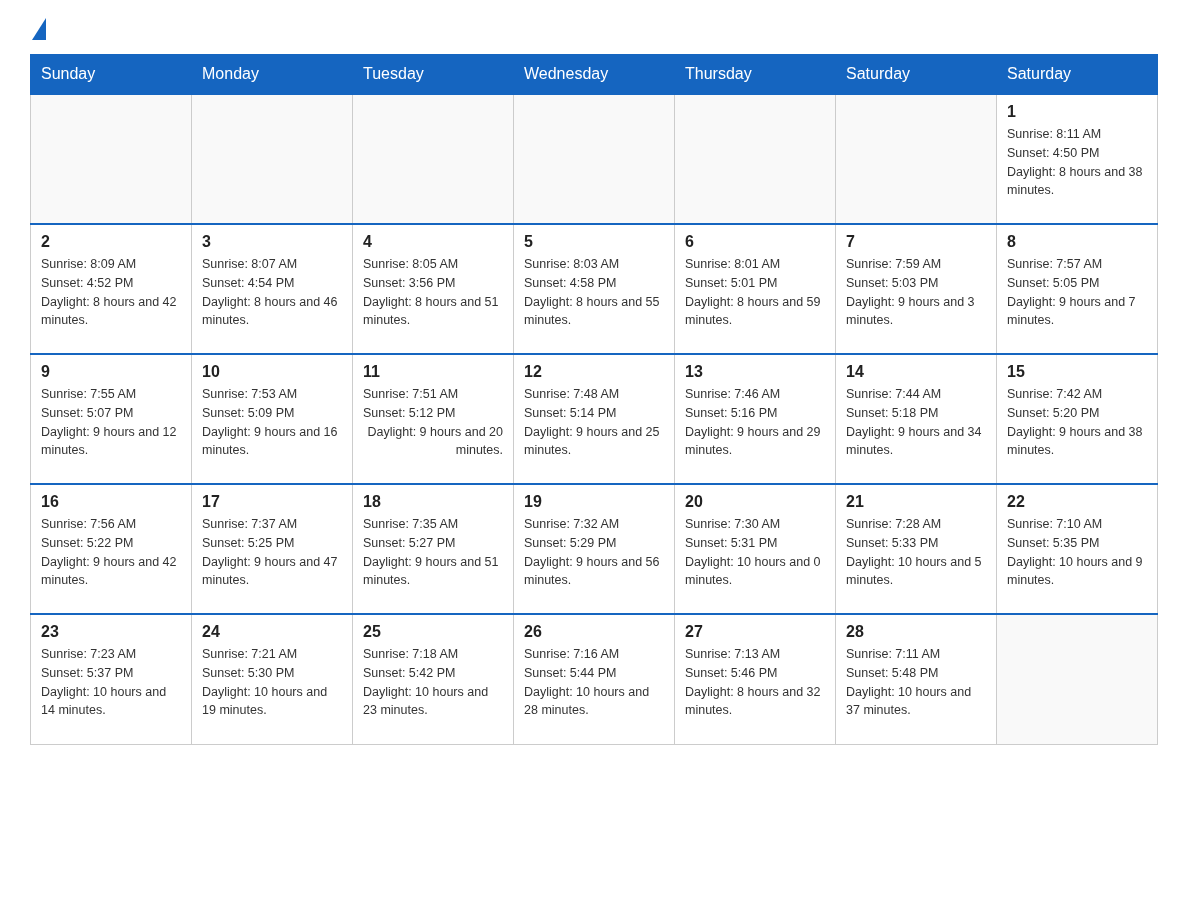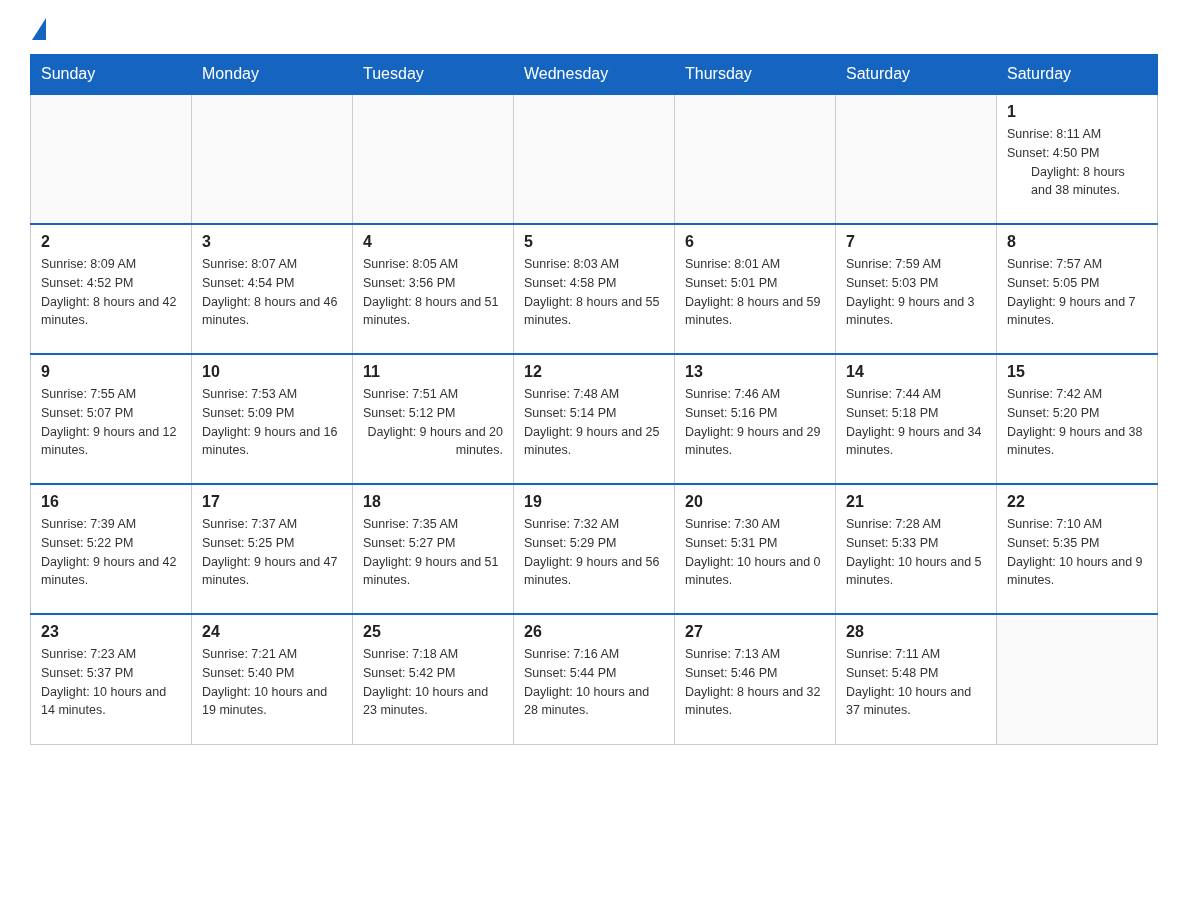--- a/index.html
+++ b/index.html
@@ -142,21 +142,21 @@
         <td class="empty-cell"></td>
         <td class="empty-cell"></td>
         <td class="empty-cell"></td>
         <td class="empty-cell"></td>
         <td class="empty-cell"></td>
         <td>
           <span class="day-number">1</span>
           <div class="day-info">
             <span style="display: block;">Sunrise: 8:11 AM</span>
             <span style="display: block;">Sunset: 4:50 PM</span>
-            <span style="display: block; margin-left: 24px;">Daylight: 8 hours and 38 minutes.</span>
+            <span style="display: block;">Daylight: 8 hours and 38 minutes.</span>
           </div>
         </td>
       </tr>
       <tr class="week-row">
         <td>
           <span class="day-number">2</span>
           <div class="day-info">
             <span style="display: block;">Sunrise: 8:09 AM</span>
             <span style="display: block;">Sunset: 4:52 PM</span>
             <span style="display: block;">Daylight: 8 hours and 42 minutes.</span>
@@ -266,21 +266,21 @@
             <span style="display: block;">Sunrise: 7:42 AM</span>
             <span style="display: block;">Sunset: 5:20 PM</span>
             <span style="display: block;">Daylight: 9 hours and 38 minutes.</span>
           </div>
         </td>
       </tr>
       <tr class="week-row">
         <td>
           <span class="day-number">16</span>
           <div class="day-info">
-            <span style="display: block;">Sunrise: 7:39 AM</span>
+            <span style="display: block;">Sunrise: 7:56 AM</span>
             <span style="display: block;">Sunset: 5:22 PM</span>
             <span style="display: block;">Daylight: 9 hours and 42 minutes.</span>
           </div>
         </td>
         <td>
           <span class="day-number">17</span>
           <div class="day-info">
             <span style="display: block;">Sunrise: 7:37 AM</span>
             <span style="display: block;">Sunset: 5:25 PM</span>
             <span style="display: block;">Daylight: 9 hours and 47 minutes.</span>
@@ -333,21 +333,21 @@
           <div class="day-info">
             <span style="display: block;">Sunrise: 7:23 AM</span>
             <span style="display: block;">Sunset: 5:37 PM</span>
             <span style="display: block;">Daylight: 10 hours and 14 minutes.</span>
           </div>
         </td>
         <td>
           <span class="day-number">24</span>
           <div class="day-info">
             <span style="display: block;">Sunrise: 7:21 AM</span>
-            <span style="display: block;">Sunset: 5:40 PM</span>
+            <span style="display: block;">Sunset: 5:30 PM</span>
             <span style="display: block;">Daylight: 10 hours and 19 minutes.</span>
           </div>
         </td>
         <td>
           <span class="day-number">25</span>
           <div class="day-info">
             <span style="display: block;">Sunrise: 7:18 AM</span>
             <span style="display: block;">Sunset: 5:42 PM</span>
             <span style="display: block;">Daylight: 10 hours and 23 minutes.</span>
           </div>

